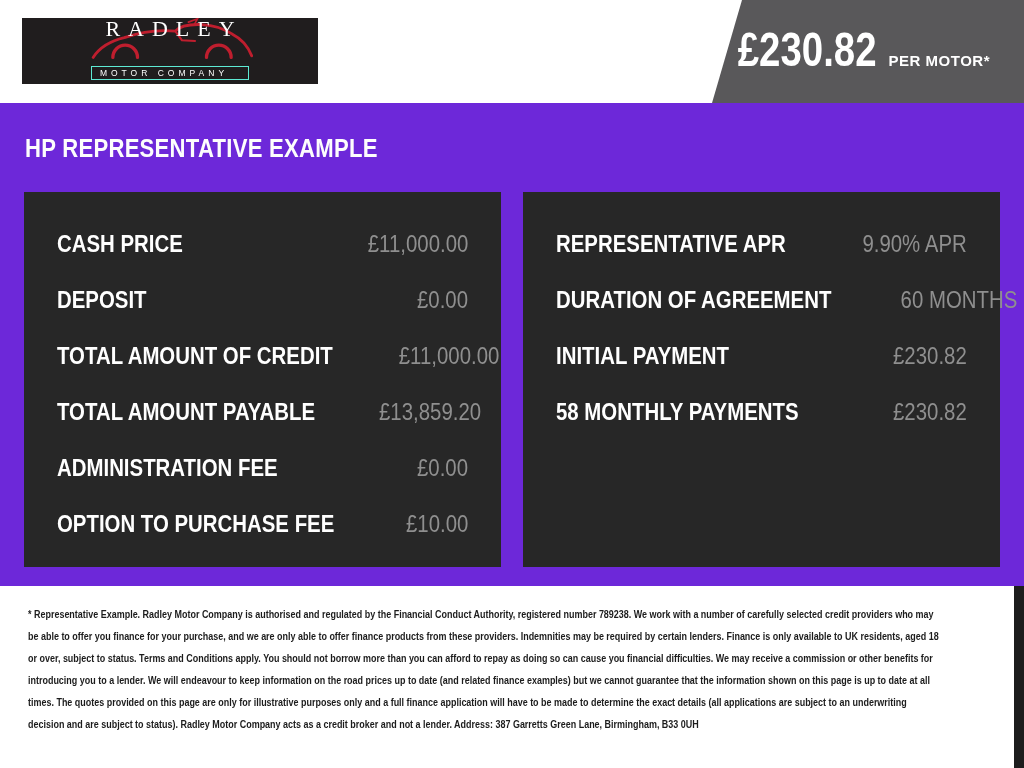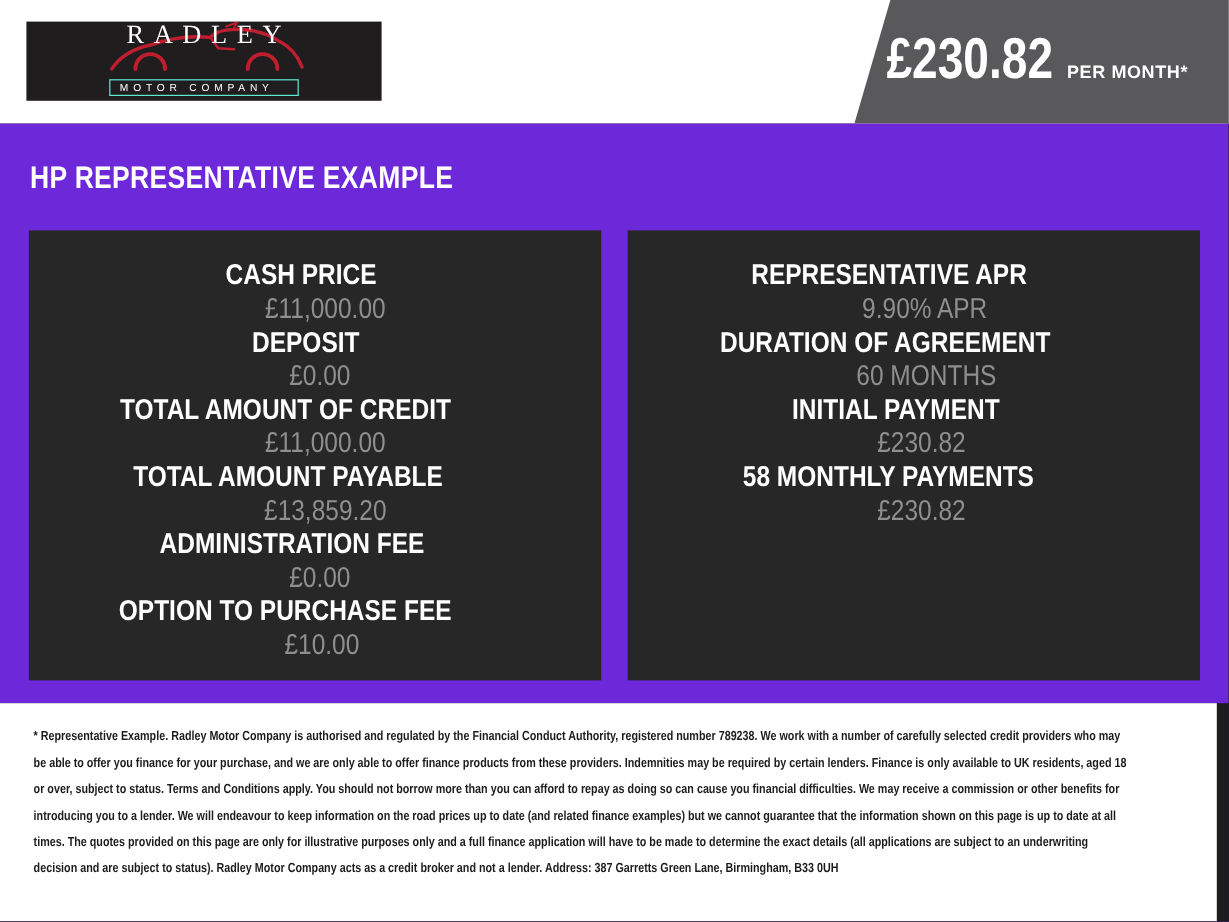--- a/index.html
+++ b/index.html
@@ -30,21 +30,21 @@
 
   
   .main { position:absolute; top:103px; left:0; width:1024px; height:483px; background:#6d28d9; }
   .page-title { position:absolute; left:25px; top:30px; font-size:26px; font-weight:bold;
     color:#fdfdfd; transform:scaleX(.85); transform-origin:left top; white-space:nowrap; letter-spacing:.3px; }
 
   .panel { position:absolute; top:89px; width:477px; height:375px; background:#272727; padding-top:24px; }
   .panel.left  { left:24px; }
   .panel.right { left:523px; }
 
-  .frow { height:56px; display:flex; justify-content:space-between; align-items:center; padding:0 33px;flex-direction:column; }
+  .frow { height:56px; display:flex; justify-content:space-between; align-items:center; padding:0 33px; }
   .flabel { display:inline-block; font-size:24px; font-weight:bold; color:#ffffff;
     transform:scaleX(.85); transform-origin:left center; white-space:nowrap; }
   .fvalue { display:inline-block; font-size:24px; font-weight:normal; color:#8f8f8f;
     transform:scaleX(.85); transform-origin:right center; white-space:nowrap; }
 
   
   .footer { position:absolute; top:586px; left:0; width:1014px; height:182px; background:#ffffff; }
   .disclaimer { position:absolute; left:28px; top:17px; width:1120px;
     transform:scaleX(.815); transform-origin:0 0;
     font-size:11px; font-weight:bold; line-height:22px; color:#1c1c1c; }
@@ -63,21 +63,21 @@
         <path d="M142 48 a15 15 0 0 1 30 0" stroke="#bf1e2e" stroke-width="4" stroke-linecap="round"></path>
         <path d="M120 5 L131 1 L127 8" stroke="#bf1e2e" stroke-width="2" stroke-linecap="round"></path>
       </svg>
       <div class="brand">RADLEY</div>
       <div class="tagline">MOTOR COMPANY</div>
     </div>
 
     <div class="price-banner">
       <div class="price-inner">
         <span class="price-amount">£230.82</span>
-        <span class="price-period">PER MONTH*</span>
+        <span class="price-period">PER MOTOR*</span>
       </div>
     </div>
   </div>
 
   <div class="main">
     <div class="page-title">HP REPRESENTATIVE EXAMPLE</div>
 
     <div class="panel left">
       <div class="frow">
         <span class="flabel">CASH PRICE</span>

